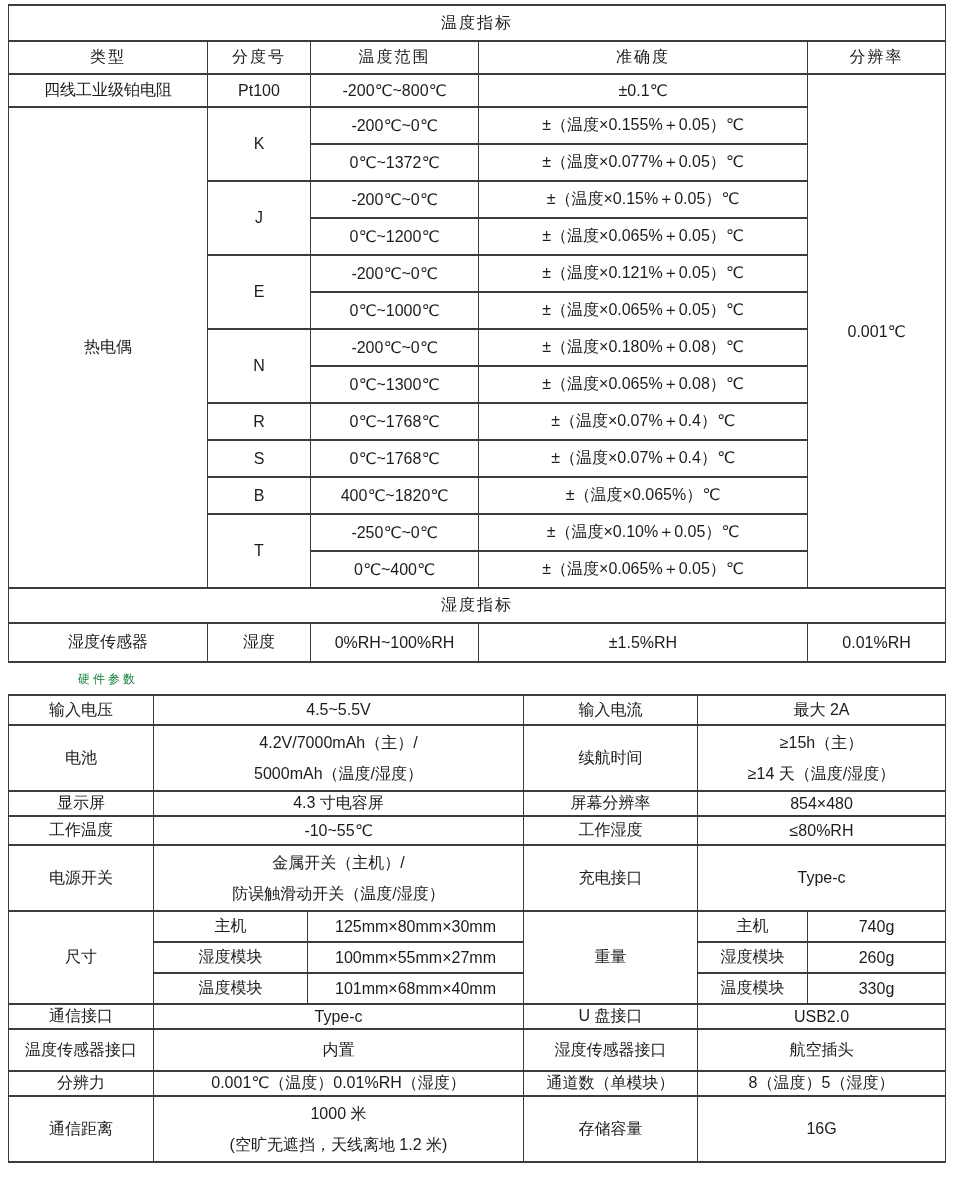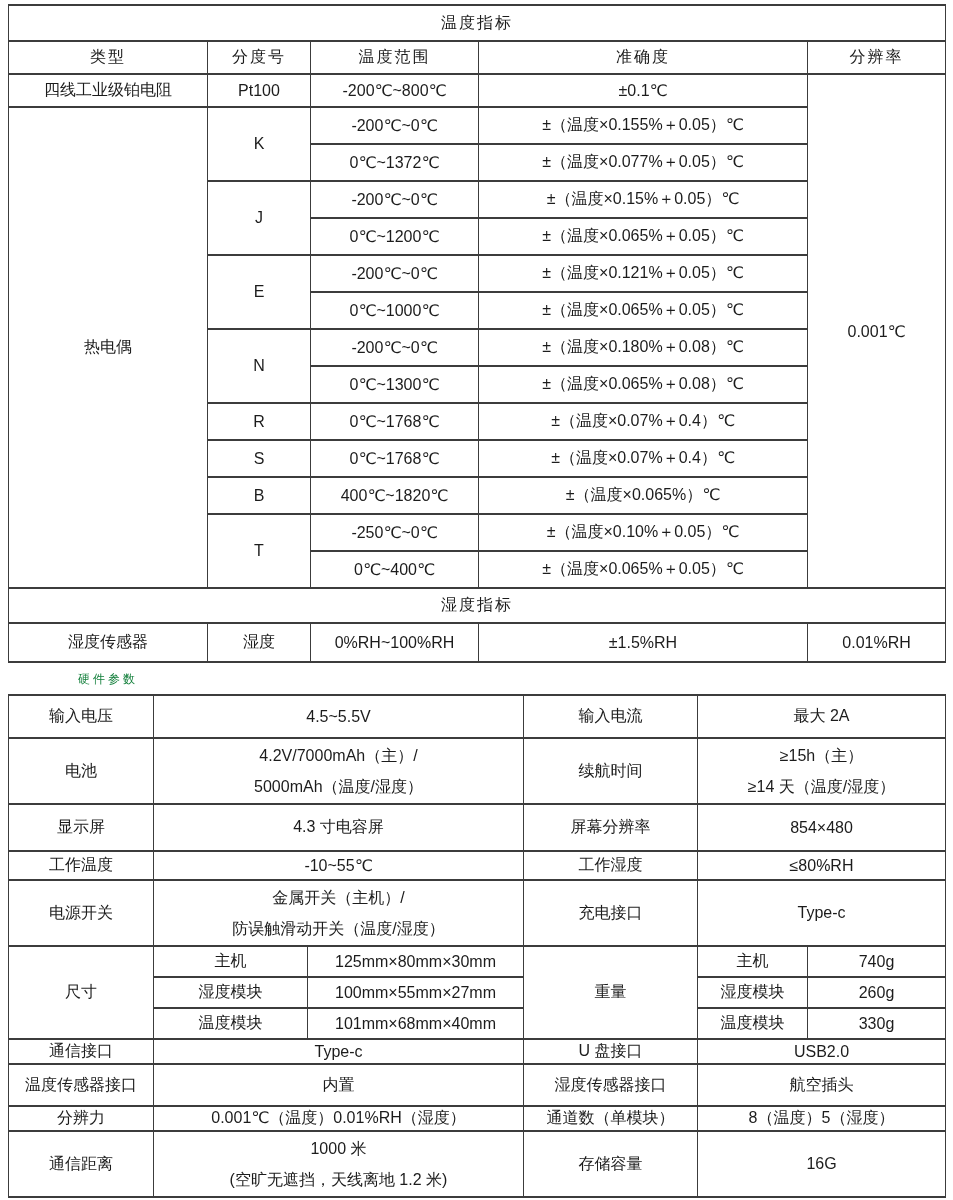--- a/index.html
+++ b/index.html
@@ -42,23 +42,23 @@
   .rh35 { height: 35px; }
   .rh47 { height: 39px; }
   
   .hw-heading {
     margin: 8px 0 6px 78px;
     font-size: 12px;
     letter-spacing: 3px;
     color: #15803d;
   }
   
-  .hh30 { height: 43px; }
+  .hh30 { height: 30px; }
   .hh60 { height: 60px; }
-  .hh33 { height: 47px; }
+  .hh33 { height: 25px; }
   .hh29 { height: 29px; }
   .hh53 { height: 53px; }
   .hh31 { height: 31px; }
   .hh28 { height: 24px; }
   .hh59 { height: 42px; }
   .hh63 { height: 63px; }
   .line { line-height: 31px; }
 </style>
 </head>
 <body>

